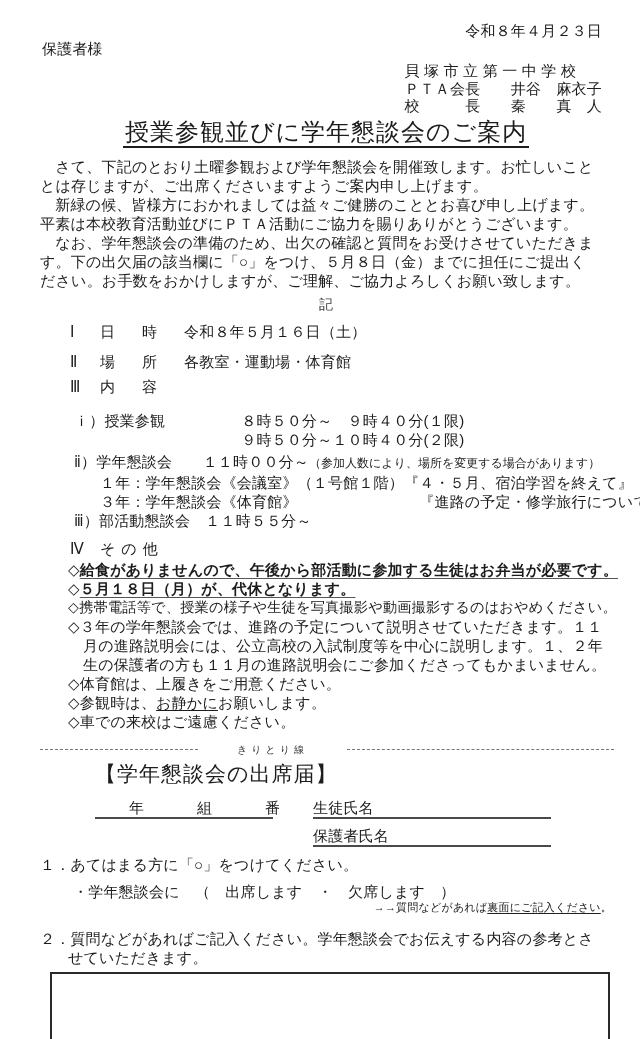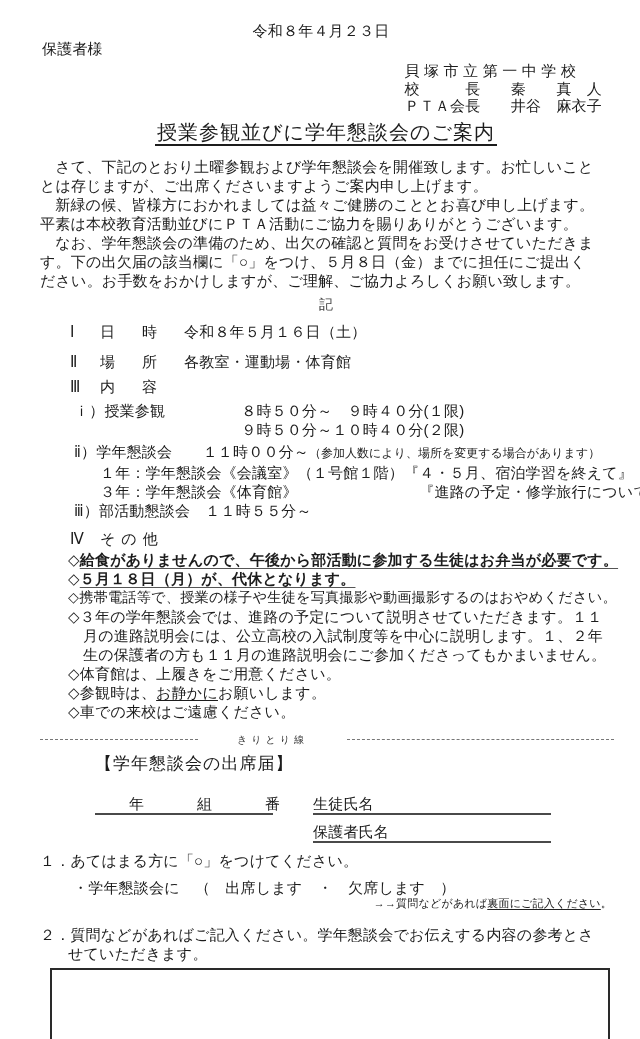--- a/index.html
+++ b/index.html
@@ -12,48 +12,48 @@
   .page{
     width:640px;height:1039px;
     background:#ffffff;
     box-sizing:border-box;
     padding:22px 28px 0 40px;
     overflow:hidden;
     font-size:15px;
     line-height:19px;
     letter-spacing:0.2px;
   }
-  .t-right{text-align:center;}
+  .t-right{text-align:right;}
   .date-line{height:18px;line-height:18px;padding-right:10px;}
   .addressee{height:18px;line-height:18px;margin-left:2px;}
   .sender-wrap{text-align:right;padding-right:10px;margin-top:4px;}
   .sender-block{display:inline-block;text-align:left;line-height:17.5px;}
   .doc-title{
     text-align:center;
-    font-size:20px;
+    font-size:24px;
     line-height:26px;
     margin-top:4px;
     letter-spacing:1px;
   }
   .doc-title span{
     border-bottom:2px solid #1c1c1c;
     padding:0 2px 1px 2px;
   }
   .paragraphs{margin-top:12px;width:560px;}
   .paragraphs p{margin:0;word-break:break-all;}
   .ki{margin-top:6px;text-align:center;font-size:14px;line-height:16px;color:#444;}
   .sec-row{display:flex;white-space:nowrap;}
   .sec-num{width:30px;margin-left:30px;}
   .sec-label{width:62px;letter-spacing:6px;}
   .sec-value{margin-left:22px;}
   .s1{margin-top:10px;}
   .s2{margin-top:11px;}
   .s3{margin-top:6px;}
   .content-line{margin-left:34px;white-space:nowrap;}
-  .content-line.first{margin-top:5px;}
+  .content-line.first{margin-top:15px;}
   .ii-note{font-size:12px;letter-spacing:0;}
   .grade-line{margin-left:60px;white-space:nowrap;}
   .s4{margin-top:9px;}
   .diamond-list{margin-left:28px;margin-top:2px;width:548px;}
   .d-item{padding-left:15px;text-indent:-15px;word-break:break-all;}
   .d-item.nowrap{white-space:nowrap;word-break:normal;}
   .d-bold{font-weight:700;}
   .d-bold .d-text{
     text-decoration:underline;
     text-underline-offset:3px;
@@ -67,21 +67,21 @@
     width:574px;
     gap:27px;
   }
   .cut-dash{border-top:1px dashed #777;height:0;}
   .cut-dash.left{width:158px;}
   .cut-dash.right{flex:1;}
   .cut-label{
     font-size:10px;color:#333;
     padding:0 12px;letter-spacing:4px;white-space:nowrap;
   }
-  .form-title{font-size:17px;line-height:24px;margin:3px 0 18px 55px;letter-spacing:1px;}
+  .form-title{font-size:21px;line-height:24px;margin:3px 0 12px 55px;letter-spacing:1px;}
   .fields-row{display:flex;margin:9px 0 0 55px;}
   .field-grade{
     width:178px;border-bottom:2px solid #4a4a4a;
     padding-left:34px;box-sizing:border-box;
     letter-spacing:2px;white-space:nowrap;
   }
   .field-student{
     width:238px;border-bottom:2px solid #4a4a4a;
     margin-left:40px;white-space:nowrap;
   }
@@ -106,22 +106,22 @@
 
 <div class="page">
 
   <div class="date-line t-right">令和８年４月２３日</div>
 
   <div class="addressee">保護者様</div>
 
   <div class="sender-wrap">
     <div class="sender-block">
       <div>貝 塚 市 立 第 一 中 学 校</div>
+      <div>ＰＴＡ会長　　井谷　麻衣子</div>
       <div>校　　　長　　秦　　真　人</div>
-      <div>ＰＴＡ会長　　井谷　麻衣子</div>
     </div>
   </div>
 
   <div class="doc-title">
     <span>授業参観並びに学年懇談会のご案内</span>
   </div>
 
   <div class="paragraphs">
     <p>　さて、下記のとおり土曜参観および学年懇談会を開催致します。お忙しいこととは存じますが、ご出席くださいますようご案内申し上げます。</p>
     <p>　新緑の候、皆様方におかれましては益々ご健勝のこととお喜び申し上げます。平素は本校教育活動並びにＰＴＡ活動にご協力を賜りありがとうございます。</p>

